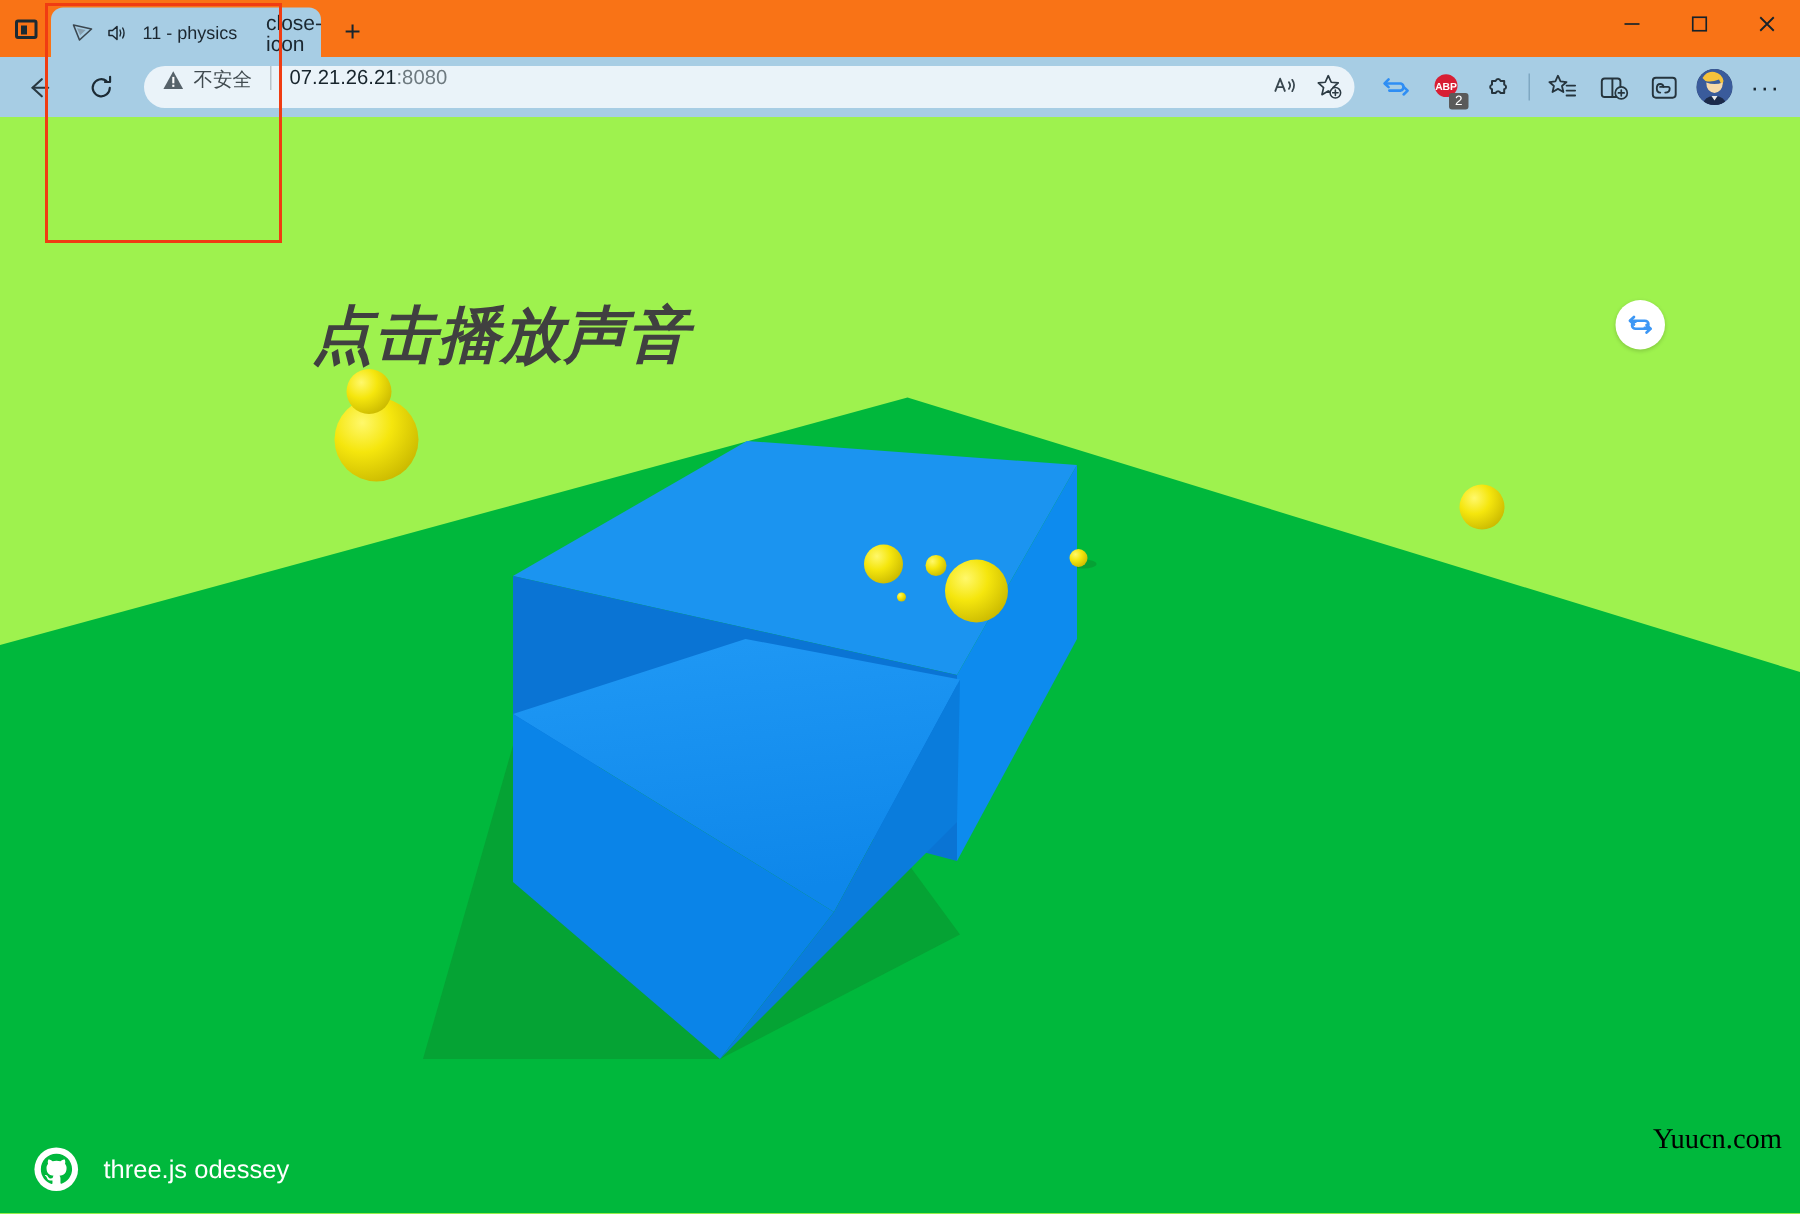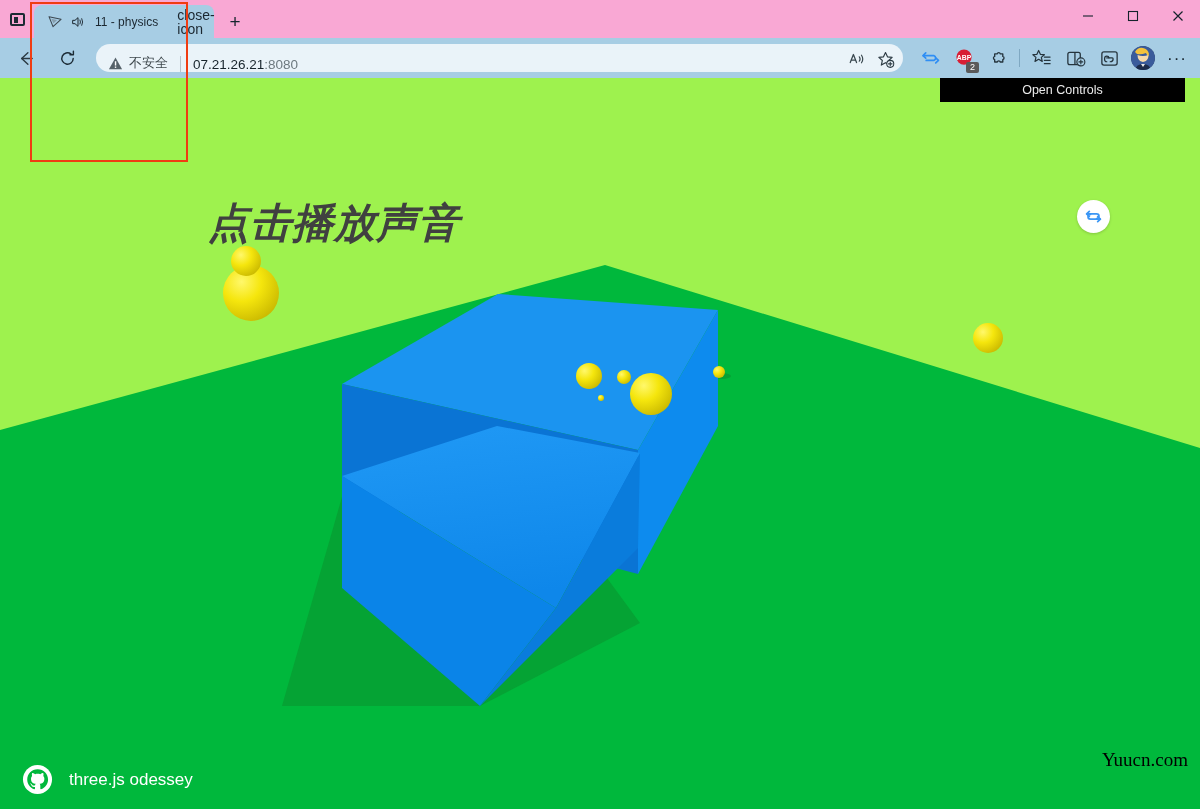--- a/index.html
+++ b/index.html
@@ -8,21 +8,21 @@
     overflow: hidden;
     font-family: "Liberation Sans", sans-serif;
     background: #9EF24E;
   }
   #app { position: relative; width: 1200px; height: 809px; }
 
   
   .browser-chrome {
     position: absolute; top: 0; left: 0;
     width: 1200px; height: 78px;
-    background: #f9a8d4;
+    background: #f97316;
     z-index: 50;
   }
   .tabstrip {
     position: relative;
     height: 38px;
     display: flex;
     align-items: flex-end;
   }
   .tab-actions-btn {
     width: 34px; height: 38px;
@@ -88,21 +88,21 @@
   .nav-btn {
     width: 34px; height: 34px; margin-left: 8px;
     display: flex; align-items: center; justify-content: center;
     color: #1c2b35; cursor: pointer;
   }
   .omnibox {
     flex: 1 1 auto;
     height: 28px; margin: 0 10px 0 12px;
     background: #EAF3F9;
     border-radius: 14px;
-    display: flex; align-items: flex-end;
+    display: flex; align-items: flex-start;
     padding: 0 4px 0 12px;
     box-sizing: border-box;
     cursor: text;
     position: relative;
   }
   .secure-chip { display: flex; align-items: center; flex: 0 0 auto; }
   .secure-text { font-size: 13px; color: #414b50; margin-left: 6px; }
   .omni-sep {
     width: 1px; height: 16px; background: #b9c4ca; margin: 0 12px;
     flex: 0 0 auto;
@@ -425,21 +425,20 @@
         <circle cx="246" cy="183" r="15" fill="url(#sphGrad)"></circle>
         <circle cx="988" cy="260" r="15" fill="url(#sphGrad)"></circle>
         <circle cx="589" cy="298" r="13" fill="url(#sphGrad)"></circle>
         <circle cx="624" cy="299" r="7" fill="url(#sphGrad)"></circle>
         <circle cx="719" cy="294" r="6" fill="url(#sphGrad)"></circle>
         <circle cx="651" cy="316" r="21" fill="url(#sphGrad)"></circle>
         <circle cx="601" cy="320" r="3" fill="url(#sphGrad)"></circle>
       </svg>
     </div>
 
-    <div class="gui-panel">Open Controls</div>
 
     <div class="headline">点击播放声音</div>
 
     <div class="refresh-bubble">
       <svg width="21" height="21" viewBox="0 0 22 22">
         <path d="M4 8.2 H14.2 A2.5 2.5 0 0 1 14.2 13.2" fill="none" stroke="#3C97F5" stroke-width="1.9" stroke-linecap="round"></path>
         <path d="M6.6 5.6 L3.8 8.2 L6.6 10.8" fill="none" stroke="#3C97F5" stroke-width="1.9" stroke-linecap="round" stroke-linejoin="round"></path>
         <path d="M18 13.8 H7.8 A2.5 2.5 0 0 1 7.8 8.8" fill="none" stroke="#3C97F5" stroke-width="1.9" stroke-linecap="round"></path>
         <path d="M15.4 11.2 L18.2 13.8 L15.4 16.4" fill="none" stroke="#3C97F5" stroke-width="1.9" stroke-linecap="round" stroke-linejoin="round"></path>
       </svg>

